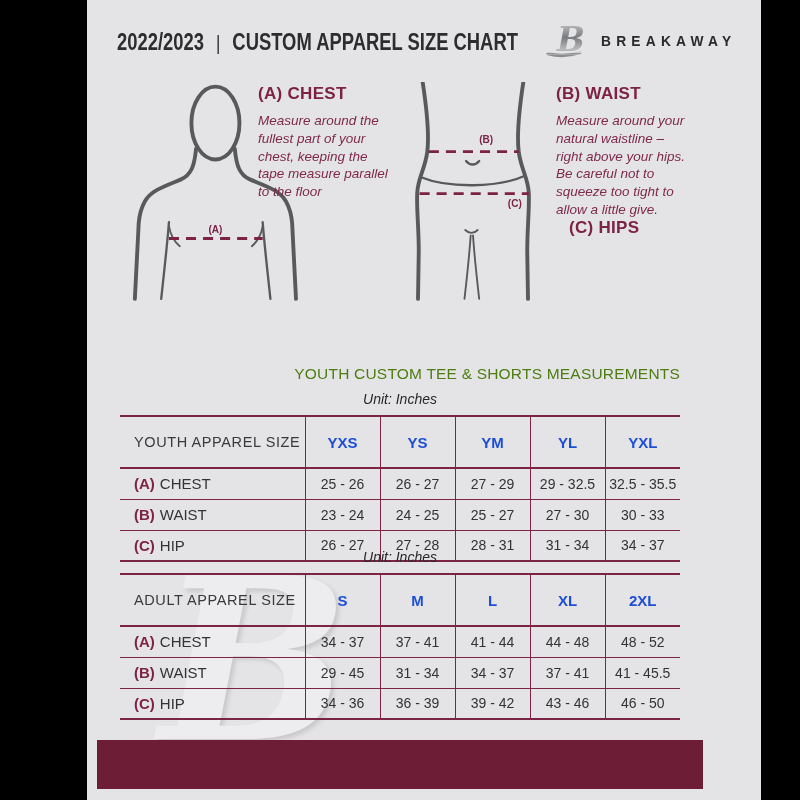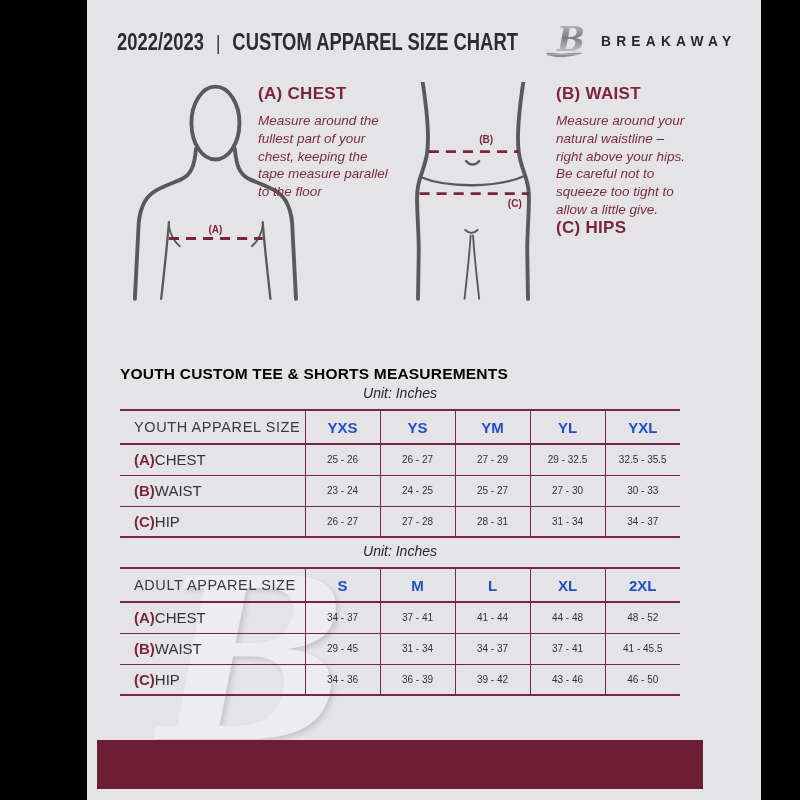--- a/index.html
+++ b/index.html
@@ -31,40 +31,40 @@
   .svg-left { left:8px; }
   .svg-right { left:296px; }
   .sec { position:absolute; }
   .sec-h { font-size:17px; font-weight:800; color:var(--accent); letter-spacing:0.3px; }
   .sec-b {
     margin-top:8px; font-size:13.5px; font-style:italic; color:#7e2a46;
     line-height:1.32; white-space:pre-line;
   }
   .sec-chest { left:171px; top:2px; width:175px; }
   .sec-waist { left:469px; top:2px; width:152px; }
-  .sec-hips  { left:469px; top:136px; width:157px; }
+  .sec-hips  { left:482px; top:136px; width:157px; }
   
   .tbl-block { position:absolute; left:33px; width:560px; z-index:1; }
   .tbl-youth { top:365px; }
   .tbl-adult { top:541px; }
-  .tbl-title { text-align:left; font-weight:bold; font-size:15.5px; color:#000000; letter-spacing:0.2px; }
-  .tbl-unit  { text-align:center; font-style:italic; font-size:14px; color:#28282a; margin-top:2px; margin-bottom:8px; }
+  .tbl-title { text-align:right; font-weight:normal; font-size:15.5px; color:#4d7c0f; letter-spacing:0.2px; }
+  .tbl-unit  { text-align:center; font-style:italic; font-size:14px; color:#28282a; margin-top:8px; margin-bottom:8px; }
   table { border-collapse:collapse; width:560px; table-layout:fixed; }
   col.c-label { width:185px; } col.c-size { width:75px; }
-  thead tr { border-top:2px solid var(--line); border-bottom:2px solid var(--line); height:34px; }
+  thead tr { border-top:2px solid var(--line); border-bottom:2px solid var(--line); height:52px; }
   tbody tr { border-bottom:1.5px solid var(--line); height:31px; }
   tbody tr:last-child { border-bottom:2px solid var(--line); }
   th + th, td + td { border-left:1.5px solid var(--line); }
   th, td { padding:0; text-align:center; vertical-align:middle; }
   th.lab { text-align:left; padding-left:14px; font-weight:normal; font-size:14.5px; letter-spacing:0.6px; color:#3a3a3c; }
   th.size { font-weight:bold; font-size:15px; color:#1d4ed8; }
   td.rowlab { text-align:left; padding-left:14px; font-size:15px; }
   td.rowlab .pf { color:var(--accent); font-weight:bold; }
-  td.rowlab .lb { color:#333335; }
-  td.val { font-size:10px; color:#333335;margin-top:28px; }
+  td.rowlab .lb { color:#333335; margin-left:5px; }
+  td.val { font-size:14px; color:#333335;margin-top:28px; }
   
   .watermark {
     position:absolute; left:72px; top:548px; z-index:0;
     font-family:"DejaVu Serif", serif; font-weight:bold; font-style:italic;
     font-size:225px; line-height:1; color:#ededef;
     text-shadow:3px 3px 4px rgba(120,120,126,0.25);
   }
   .footer {
     position:absolute; left:10px; top:740px; width:606px; height:49px;
     background:var(--maroon); z-index:2;

